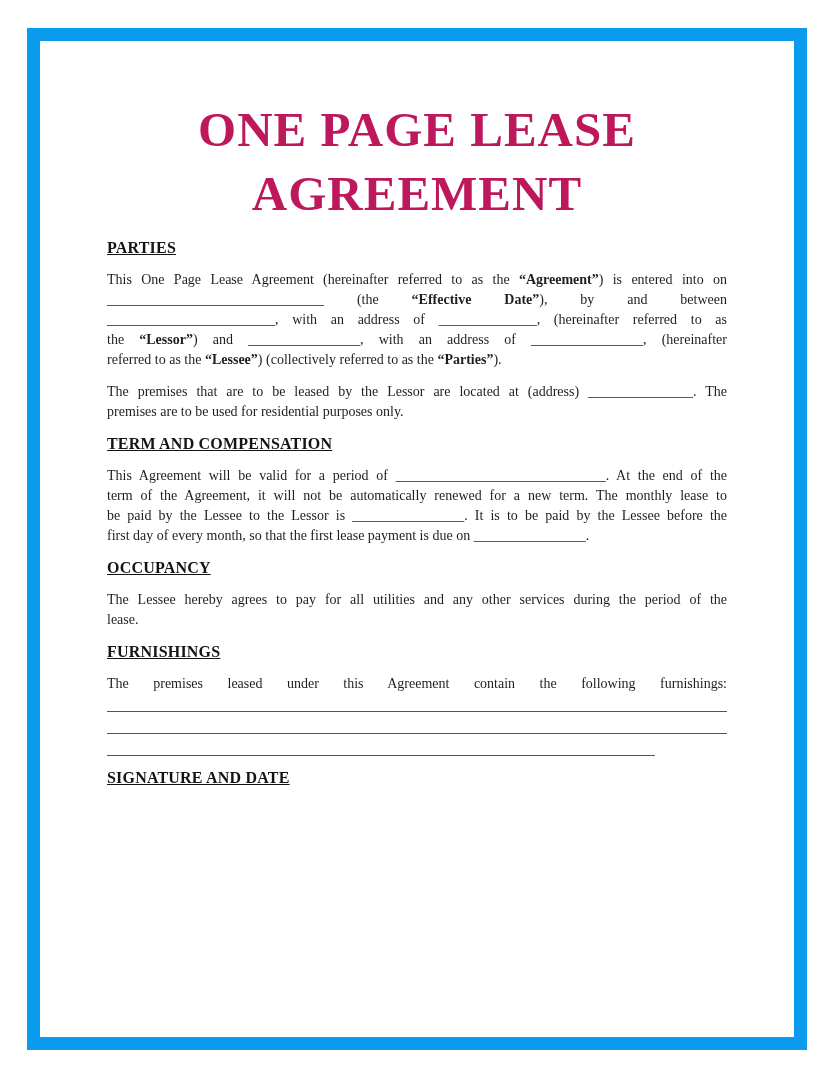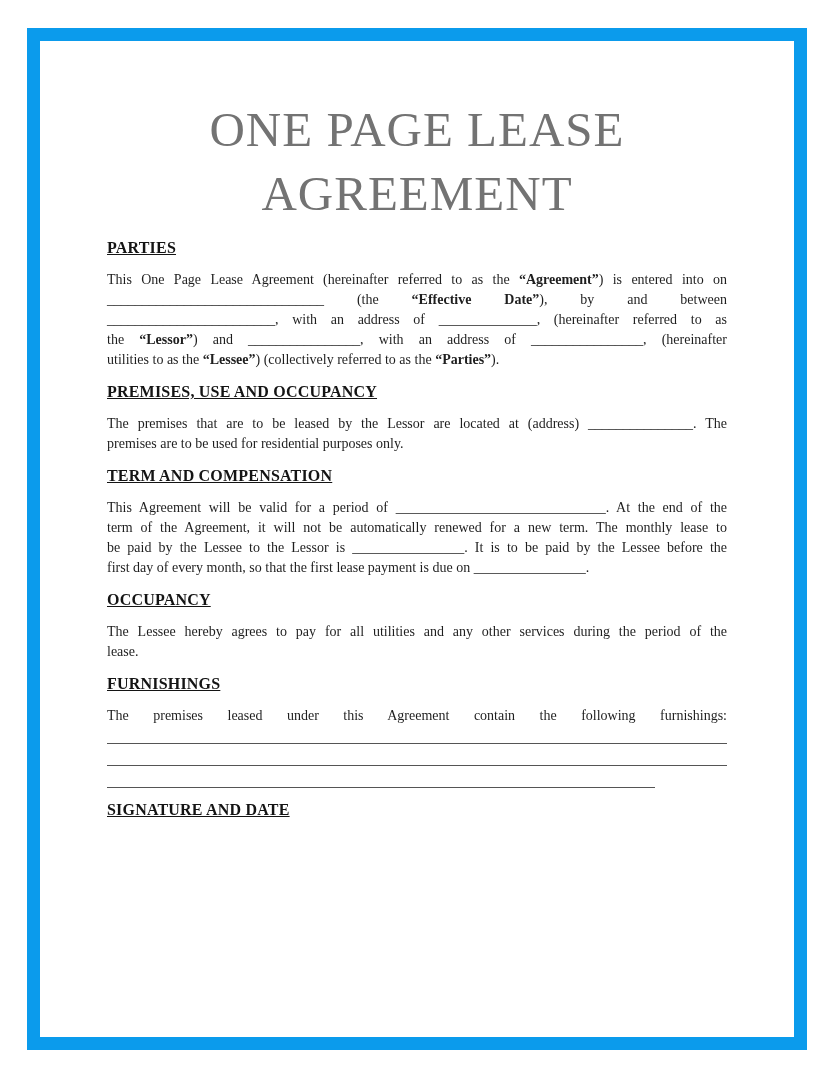--- a/index.html
+++ b/index.html
@@ -21,25 +21,25 @@
     border:13px solid var(--accent);
     pointer-events:none;
   }
   .content{
     position:absolute;
     left:107px;top:41px;width:620px;
   }
   .doc-title{
     margin-top:57px;
     text-align:center;
-    font-weight:normal;
+    font-weight:bold;
     font-size:49px;
     line-height:64px;
     letter-spacing:1px;
-    color:#737373;
+    color:#be185d;
   }
   .sections{}
   .heading{
     margin:12px 0 0 0;
     font-size:16px;
     line-height:20px;
     font-weight:bold;
     text-decoration:underline;
     letter-spacing:0.2px;
     color:#141414;
@@ -72,25 +72,24 @@
       <div>AGREEMENT</div>
     </div>
     <div class="sections">
         <section>
           <h2 class="heading">PARTIES</h2>
           <div class="para">
             <div class="line j"><span class="">This One Page Lease Agreement (hereinafter referred to as the </span><span class="b ">“Agreement”</span><span class="">) is entered into on</span></div>
             <div class="line j"><span class="blank">_______________________________</span><span class=""> (the </span><span class="b ">“Effective Date”</span><span class="">), by and between</span></div>
             <div class="line j"><span class="blank">________________________</span><span class="">, with an address of </span><span class="blank">______________</span><span class="">, (hereinafter referred to as</span></div>
             <div class="line j"><span class="">the </span><span class="b ">“Lessor”</span><span class="">) and </span><span class="blank">________________</span><span class="">, with an address of </span><span class="blank">________________</span><span class="">, (hereinafter</span></div>
-            <div class="line"><span class="">utilities to as the </span><span class="b ">“Lessee”</span><span class="">) (collectively referred to as the </span><span class="b ">“Parties”</span><span class="">).</span></div>
+            <div class="line"><span class="">referred to as the </span><span class="b ">“Lessee”</span><span class="">) (collectively referred to as the </span><span class="b ">“Parties”</span><span class="">).</span></div>
           </div>
         </section>
         <section>
-          <h2 class="heading">PREMISES, USE AND OCCUPANCY</h2>
           <div class="para">
             <div class="line j"><span class="">The premises that are to be leased by the Lessor are located at (address) </span><span class="blank">_______________</span><span class="">. The</span></div>
             <div class="line"><span class="">premises are to be used for residential purposes only.</span></div>
           </div>
         </section>
         <section>
           <h2 class="heading">TERM AND COMPENSATION</h2>
           <div class="para">
             <div class="line j"><span class="">This Agreement will be valid for a period of </span><span class="blank">______________________________</span><span class="">. At the end of the</span></div>
             <div class="line j"><span class="">term of the Agreement, it will not be automatically renewed for a new term. The monthly lease to</span></div>

